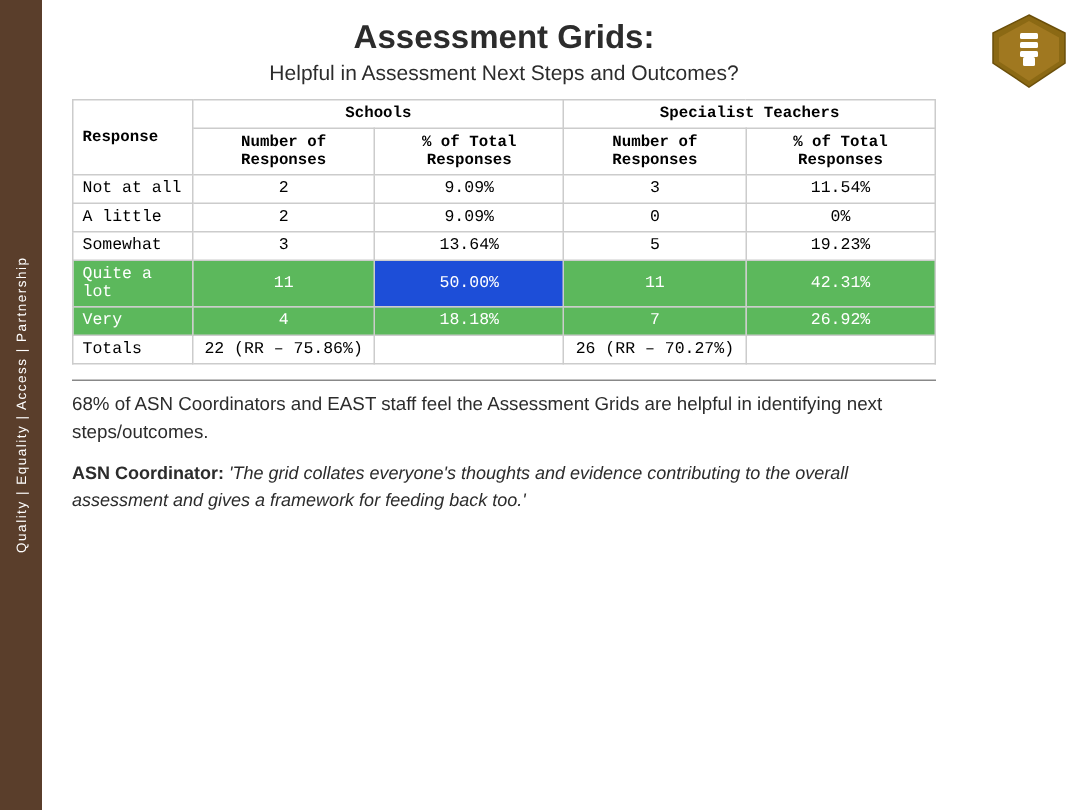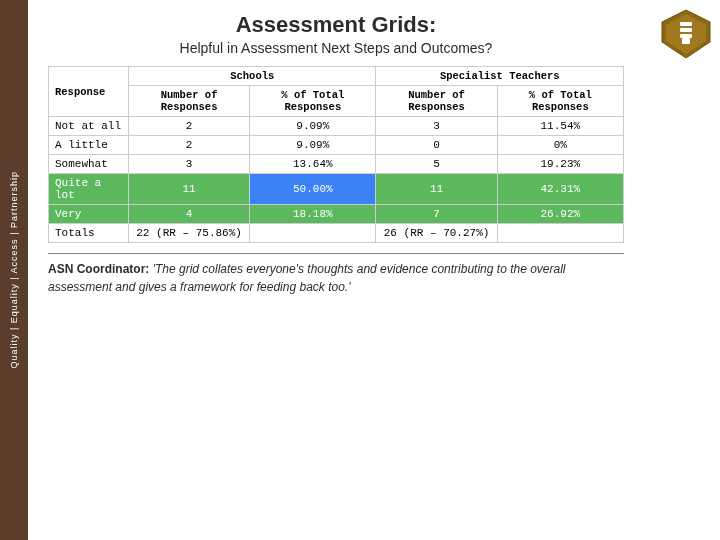--- a/index.html
+++ b/index.html
@@ -175,21 +175,21 @@
           <tr>
         <td class="col-response" style="">Somewhat</td>
         <td style="">3</td>
         <td style="">13.64%</td>
         <td style="">5</td>
         <td style="">19.23%</td>
       </tr>
           <tr>
         <td class="col-response" style="background:#5cb85c;color:#ffffff;">Quite a lot</td>
         <td style="background:#5cb85c;color:#ffffff;">11</td>
-        <td style="background:#3b82f6;color:#ffffff;">50.00%</td>
+        <td style="background:#1d4ed8;color:#ffffff;">50.00%</td>
         <td style="background:#5cb85c;color:#ffffff;">11</td>
         <td style="background:#5cb85c;color:#ffffff;">42.31%</td>
       </tr>
           <tr>
         <td class="col-response" style="background:#5cb85c;color:#ffffff;">Very</td>
         <td style="background:#5cb85c;color:#ffffff;">4</td>
         <td style="background:#5cb85c;color:#ffffff;">18.18%</td>
         <td style="background:#5cb85c;color:#ffffff;">7</td>
         <td style="background:#5cb85c;color:#ffffff;margin-top:39px;">26.92%</td>
       </tr>
@@ -199,17 +199,20 @@
         <td style=""></td>
         <td style="">26 (RR – 70.27%)</td>
         <td style=""></td>
       </tr>
         </tbody>
     </table>
   </div>
 
   <hr class="divider-line">
 
+  <div class="bottom-text">
+    <span>68% of ASN Coordinators and EAST staff feel the Assessment Grids are helpful in identifying next steps/outcomes.</span>
+  </div>
 
   <div class="italic-text">
     <span class="bold-inline">ASN Coordinator: </span><span>'The grid collates everyone's thoughts and evidence contributing to the overall assessment and gives a framework for feeding back too.'</span>
   </div>
 </div>
 
 </body></html>

